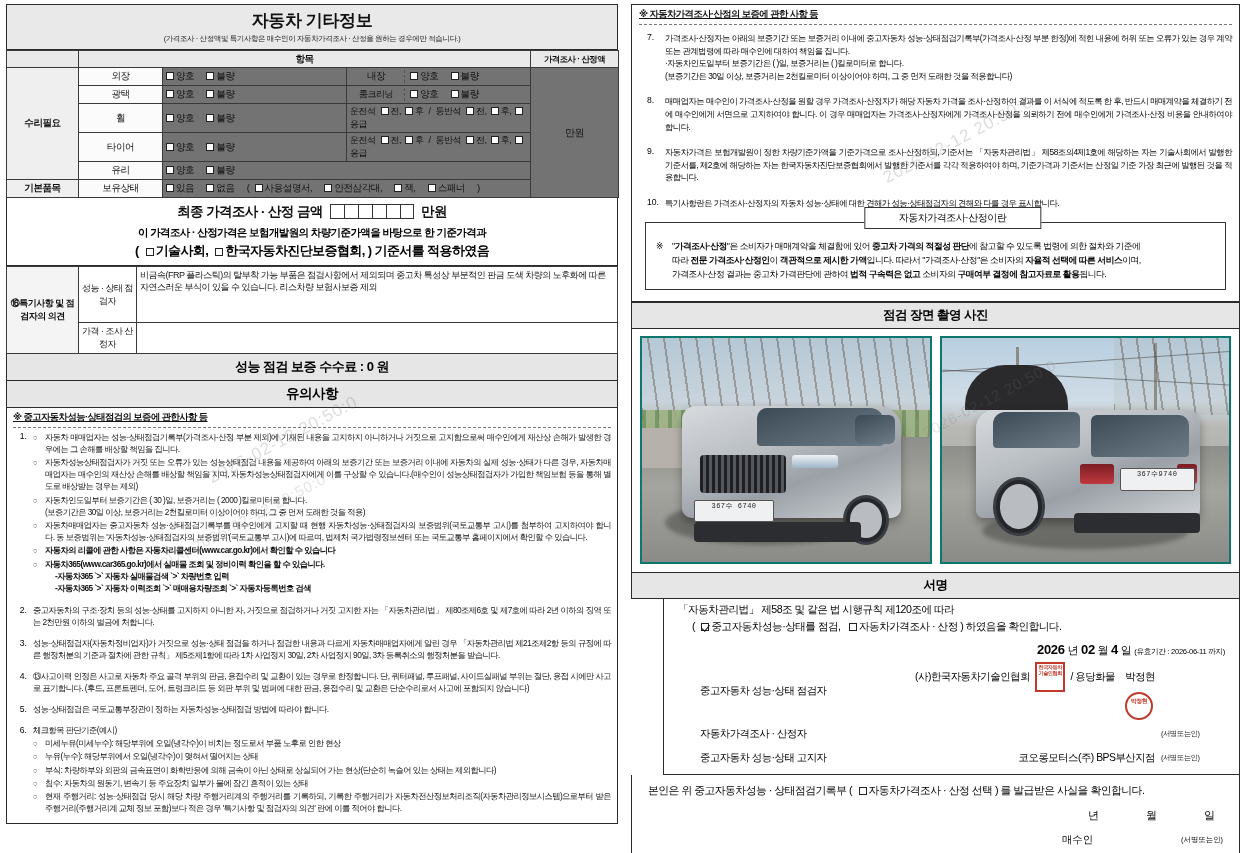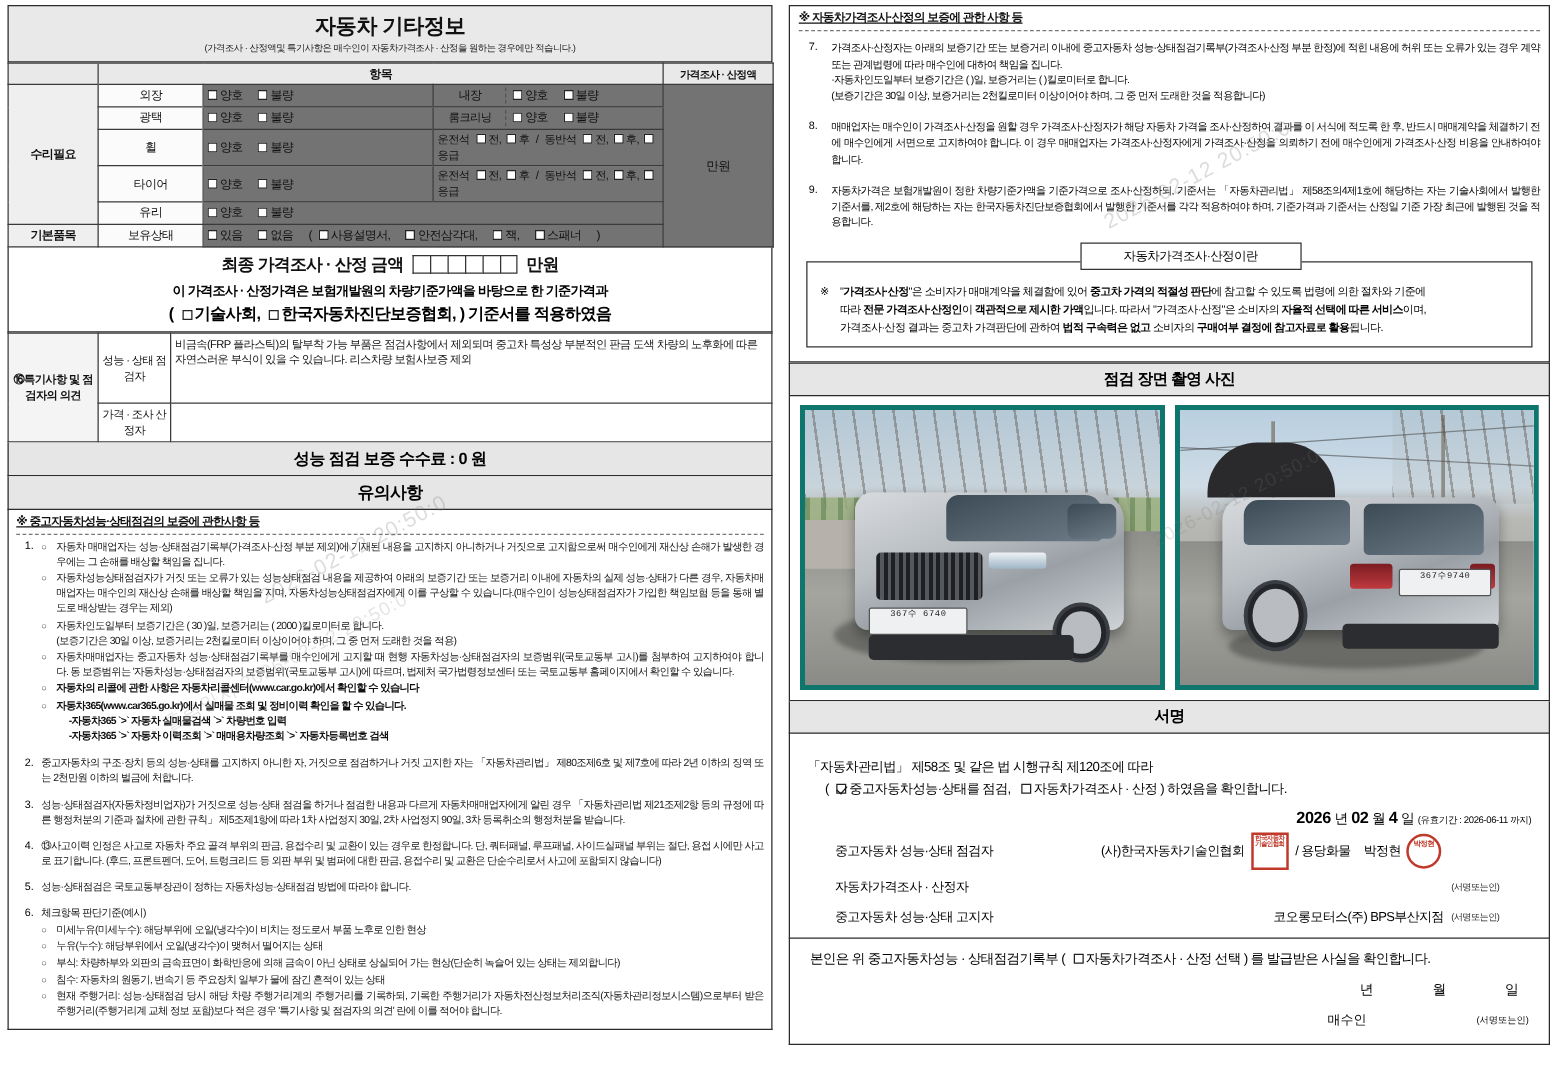--- a/index.html
+++ b/index.html
@@ -124,24 +124,24 @@
   .defbox {
     border:1px solid #333; background:#fff;
     padding: 16px 10px 8px 10px;
     position: relative;
   }
   .defbox-txt { font-size:8.8px; line-height:1.62; letter-spacing:-0.5px; text-align: justify;}
   .defbox-txt b { font-weight: bold; }
 
   .photo-hdr { border:1.4px solid #2b2b2b; border-bottom:none; background:#e6e6e6; text-align:center; font-weight:bold; font-size:12.5px; padding:4px 0; letter-spacing:-0.5px;}
   .photo-area { border:1.4px solid #2b2b2b; padding: 7px 8px 8px 8px; display:flex; gap:8px; background:#fff;}
-  .photo { flex:1; height: 228px; border: 4px solid #0f766e; position: relative; overflow: hidden; }
+  .photo { flex:1; height: 228px; border: 2px solid #0f766e; position: relative; overflow: hidden; }
 
   .sign-hdr { border:1.4px solid #2b2b2b; border-top:none; background:#e6e6e6; text-align:center; font-weight:bold; font-size:12.5px; padding:4px 0; letter-spacing:-0.5px;}
-  .sign-body { border:1.4px solid #2b2b2b; border-top:none; padding: 20px 14px 6px 14px; }
+  .sign-body { border:1.4px solid #2b2b2b; border-top:none; padding: 4px 14px 6px 14px; margin-left: 32px; }
   .sign-l1 { font-size: 10.6px; letter-spacing:-0.5px; margin-bottom: 3px; }
   .sign-l2 { font-size: 10.6px; letter-spacing:-0.5px; padding-left: 14px; }
   .sign-date { text-align: right; font-size:11px; margin: 8px 0 2px 0; letter-spacing:-0.3px;}
   .sign-date .big { font-size: 13px; font-weight: bold; }
   .sign-date .small { font-size: 7.6px; }
   .sign-row { display:flex; align-items:center; font-size:10.4px; letter-spacing:-0.5px; margin-top: 4px; min-height: 20px;}
   .sign-role { width: 210px; flex:0 0 210px; padding-left: 22px;}
   .sign-org { flex:1; text-align:right; padding-right: 6px;}
   .sign-note { width: 64px; flex:0 0 64px; font-size: 7.4px; text-align:left; color:#222;}
 
@@ -478,20 +478,24 @@
         <div class="r-num-txt">매매업자는 매수인이 가격조사·산정을 원할 경우 가격조사·산정자가 해당 자동차 가격을 조사·산정하여 결과를 이 서식에 적도록 한 후, 반드시 매매계약을 체결하기 전에 매수인에게 서면으로 고지하여야 합니다. 이 경우 매매업자는 가격조사·산정자에게 가격조사·산정을 의뢰하기 전에 매수인에게 가격조사·산정 비용을 안내하여야 합니다.</div>
       </div>
 
       <div class="gap" style="height:10px"></div>
       <div class="r-num-item">
         <div class="r-num-idx">9.</div>
         <div class="r-num-txt">자동차가격은 보험개발원이 정한 차량기준가액을 기준가격으로 조사·산정하되, 기준서는 「자동차관리법」 제58조의4제1호에 해당하는 자는 기술사회에서 발행한 기준서를, 제2호에 해당하는 자는 한국자동차진단보증협회에서 발행한 기준서를 각각 적용하여야 하며, 기준가격과 기준서는 산정일 기준 가장 최근에 발행된 것을 적용합니다.</div>
       </div>
 
       <div class="gap" style="height:10px"></div>
+      <div class="r-num-item">
+        <div class="r-num-idx">10.</div>
+        <div class="r-num-txt">특기사항란은 가격조사·산정자의 자동차 성능·상태에 대한 견해가 성능·상태점검자의 견해와 다를 경우 표시합니다.</div>
+      </div>
 
       <div class="defbox-wrap">
         <div class="defbox-tab">자동차가격조사·산정이란</div>
         <div class="defbox">
           <div class="defbox-txt">
             <span style="float:left;width:16px">※</span>
             <span><span>"</span><b>가격조사·산정</b><span>"은 소비자가 매매계약을 체결함에 있어 </span><b>중고차 가격의 적절성 판단</b><span>에 참고할 수 있도록 법령에 의한 절차와 기준에</span></span>
           </div>
           <div class="defbox-txt" style="padding-left:16px">
             <span>따라 </span><b>전문 가격조사·산정인</b><span>이 </span><b>객관적으로 제시한 가액</b><span>입니다. 따라서 "가격조사·산정"은 소비자의 </span><b>자율적 선택에 따른 서비스</b><span>이며,</span>

